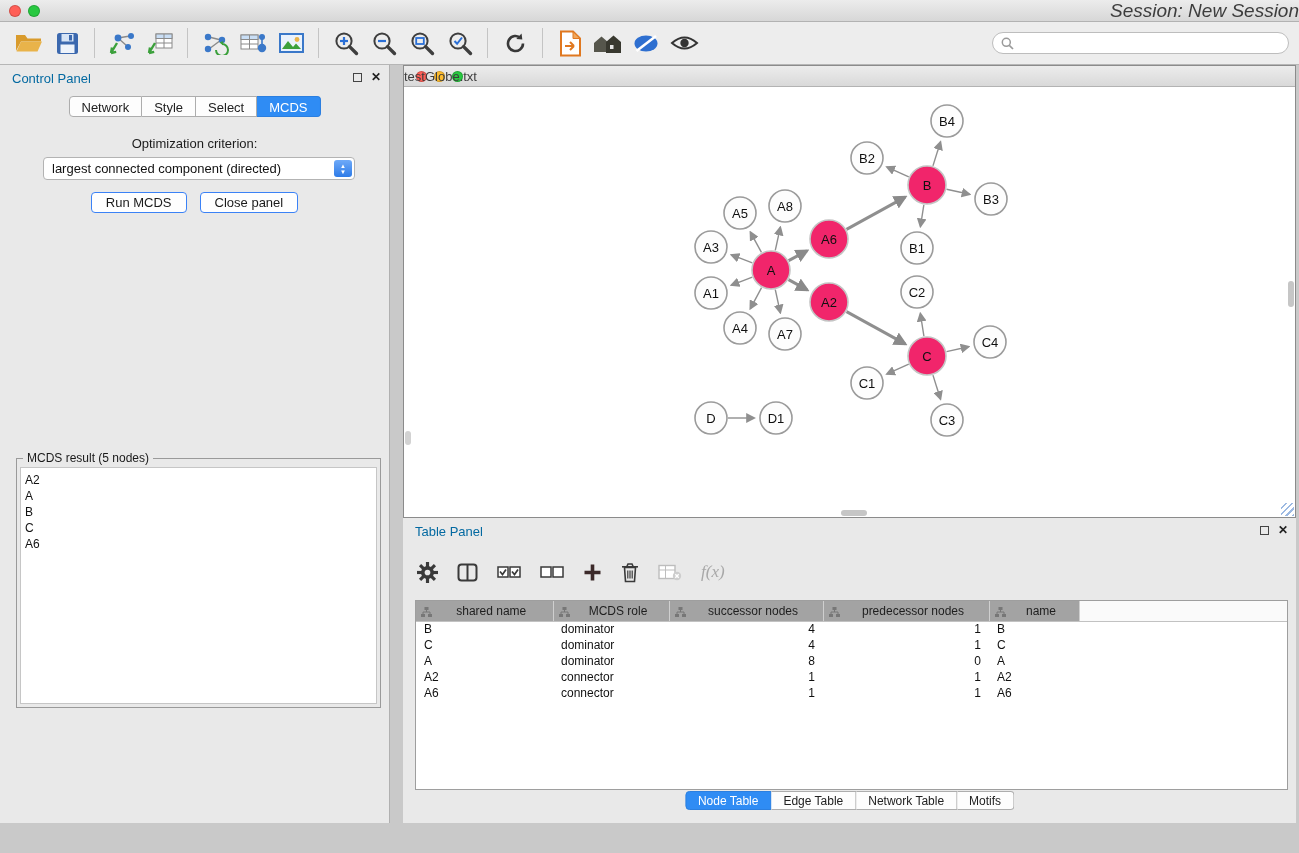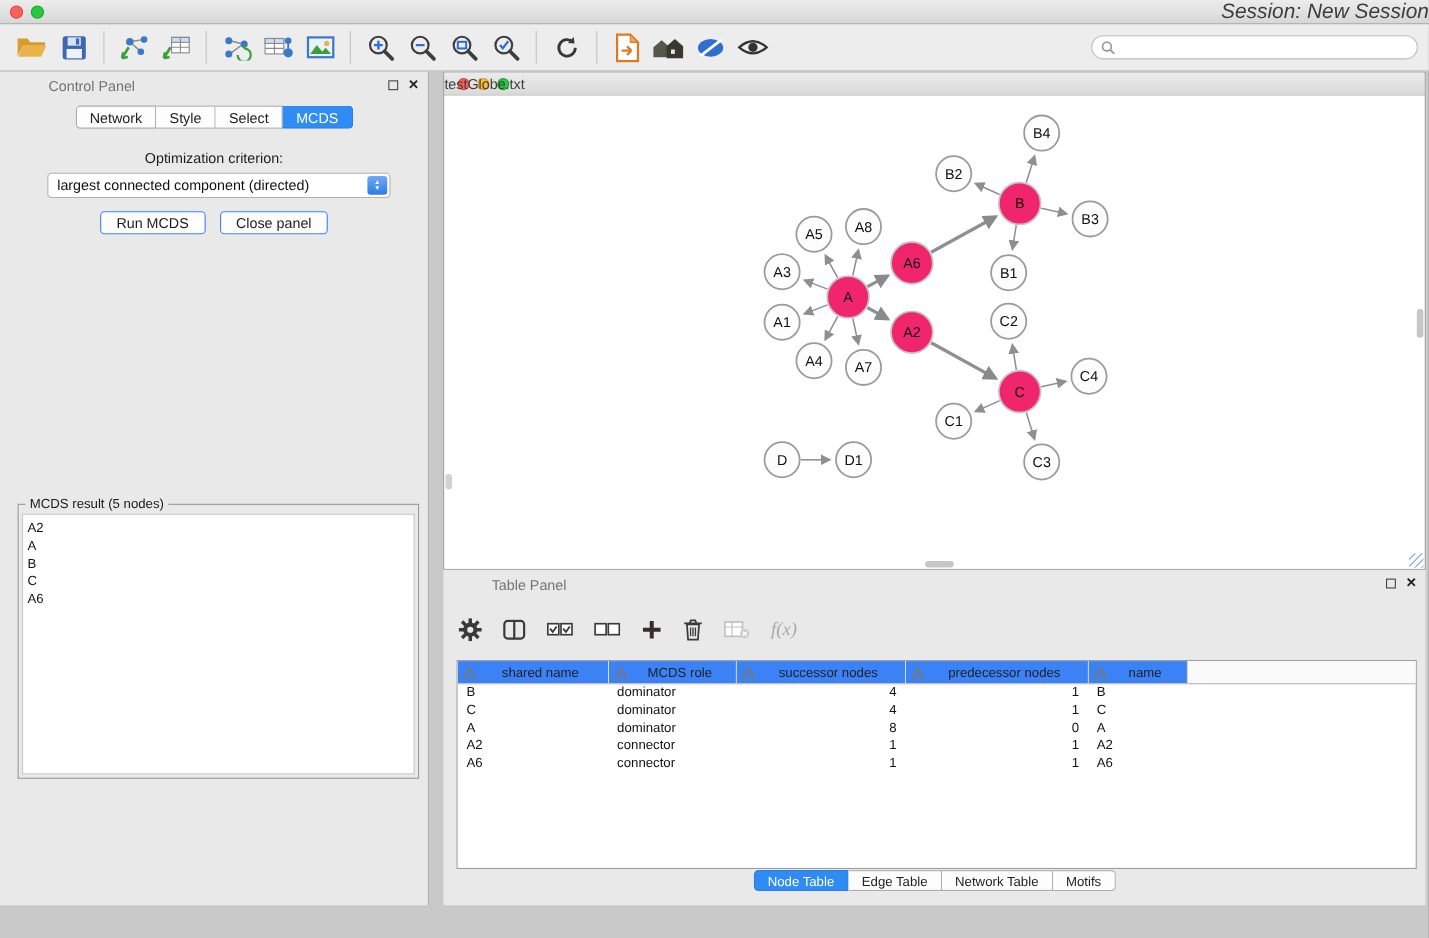--- a/index.html
+++ b/index.html
@@ -16,21 +16,21 @@
   
   .toolbar{position:absolute;left:0;top:22px;right:0;height:43px;background:#ededed;border-bottom:1px solid #b6b6b6;display:flex;align-items:center;padding:0 10px;z-index:29;}
   .tb-btn{width:34px;height:34px;display:flex;align-items:center;justify-content:center;border-radius:4px;cursor:default;margin:0 2px;}
   .tb-sep{width:1px;height:30px;background:#c4c4c4;margin:0 8px;}
   .searchbox{margin-left:auto;width:297px;height:22px;background:#fff;border:1px solid #bdbdbd;border-radius:11px;display:flex;align-items:center;padding:0 8px;}
   .searchbox input{border:none;outline:none;flex:1;font-size:12px;background:transparent;margin-left:5px;font-family:"Liberation Sans",sans-serif;}
 
   
   .control-panel{position:absolute;left:0;top:65px;width:390px;bottom:30px;background:#e9e9e9;border-right:1px solid #b0b0b0;}
   .panel-head{position:absolute;left:0;top:0;right:0;height:26px;}
-  .panel-head .ph-title{position:absolute;left:12px;top:6px;font-size:13px;color:#737373;margin-left:32px;}
+  .panel-head .ph-title{position:absolute;left:12px;top:6px;font-size:13px;color:#0369a1;}
   .ph-icons{position:absolute;right:8px;top:7px;display:flex;gap:9px;align-items:center;}
   .mini-box{width:9px;height:9px;border:1.5px solid #444;display:inline-block;}
   .mini-x{font-size:12px;font-weight:bold;color:#222;line-height:10px;}
   .seg{display:flex;}
   .seg .tab{height:21px;line-height:21px;padding:0 12px;font-size:13px;background:#fdfdfd;border:1px solid #adadad;border-left:none;color:#222;cursor:default;}
   .seg .tab:first-child{border-left:1px solid #adadad;border-radius:4px 0 0 4px;}
   .seg .tab:last-child{border-radius:0 4px 4px 0;}
   .seg .tab.active{background:#2f8cf4;border-color:#2b7fe0;color:#fff;}
   .cp-tabs{position:absolute;left:50%;transform:translateX(-50%);top:31px;}
   .opt-label{position:absolute;left:0;right:0;top:71px;text-align:center;font-size:13px;color:#1c1c1c;}
@@ -55,21 +55,21 @@
   .scroll-thumb-l{position:absolute;left:1px;top:80%;width:6px;height:14px;background:#d2d2d2;border-radius:3px;}
   .resize-grip{position:absolute;right:1px;bottom:1px;width:13px;height:13px;background:repeating-linear-gradient(135deg,transparent 0 3px,#9cb9e2 3px 4.5px);}
 
   
   .table-panel{position:absolute;left:403px;top:518px;right:3px;bottom:30px;background:#e9e9e9;}
   .tp-toolbar{position:absolute;left:14px;top:34px;height:40px;display:flex;align-items:center;gap:19px;}
   .tp-icon{display:flex;align-items:center;justify-content:center;}
   .fx{font-family:"Liberation Serif",serif;font-style:italic;font-size:17px;color:#a8a8a8;}
   .table-wrap{position:absolute;left:12px;right:8px;top:82px;height:190px;background:#fff;border:1px solid #9e9e9e;overflow:hidden;}
   table.datatable{border-collapse:collapse;width:100%;table-layout:fixed;}
-  table.datatable th{position:relative;height:20px;background:#3b82f6;border-right:1px solid #cfcfcf;border-bottom:1px solid #c2c2c2;font-size:12px;font-weight:normal;color:#1e1e1e;text-align:center;padding:0 4px 0 18px;}
+  table.datatable th{position:relative;height:20px;background:#a3a3a3;border-right:1px solid #cfcfcf;border-bottom:1px solid #c2c2c2;font-size:12px;font-weight:normal;color:#1e1e1e;text-align:center;padding:0 4px 0 18px;}
   table.datatable th .hdr-icon{position:absolute;left:5px;top:5px;}
   table.datatable th.filler{background:#fafafa;border-right:none;padding:0;}
   table.datatable td{height:16px;font-size:12px;color:#111;padding:0 8px;white-space:nowrap;overflow:hidden;}
   td.c0,td.c1{text-align:left;padding-left:10px;}
   td.c2,td.c3{text-align:right;}
   td.c4{text-align:left;padding-left:15px;}
   .tp-tabs{position:absolute;left:50%;transform:translateX(-50%);top:273px;}
   .tp-tabs .tab{font-size:12px;height:19px;line-height:19px;}
 
   

